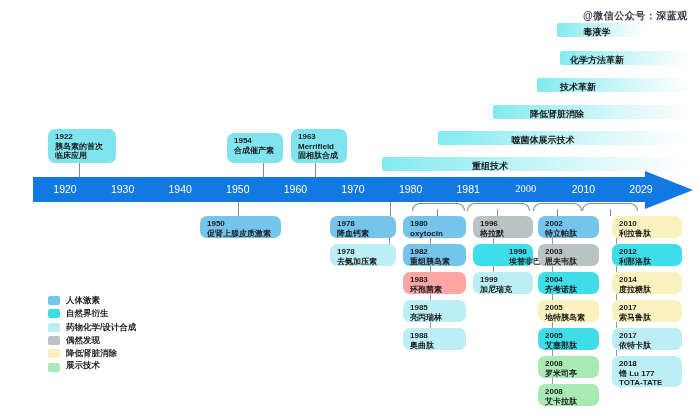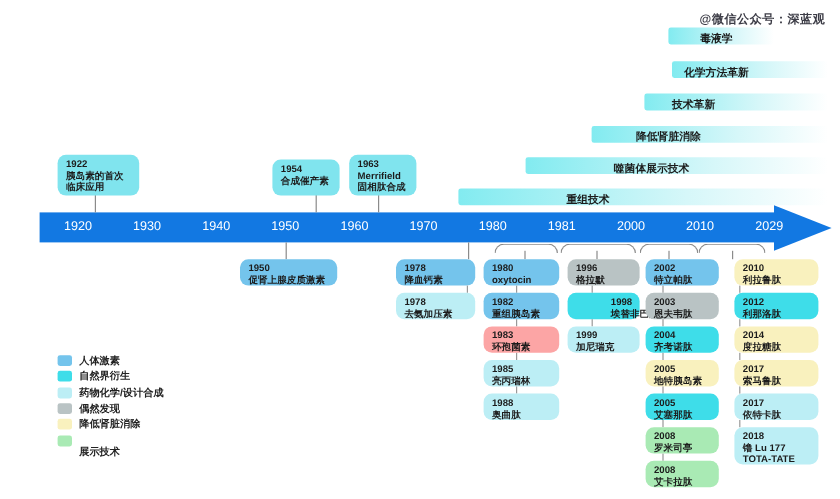--- a/index.html
+++ b/index.html
@@ -49,21 +49,21 @@
       <div class="axis-bar" style="left: 33px; top: 177px; width: 612px; height: 25px; background: rgb(18, 120, 226);"></div>
       <div class="axis-arrow" style="left: 645px; top: 171px; border-left-color: rgb(18, 120, 226);"></div>
       <div class="yearlbl" style="left: 65px; top: 183px;">1920</div>
       <div class="yearlbl" style="left: 122.6px; top: 183px;">1930</div>
       <div class="yearlbl" style="left: 180.2px; top: 183px;">1940</div>
       <div class="yearlbl" style="left: 237.8px; top: 183px;">1950</div>
       <div class="yearlbl" style="left: 295.4px; top: 183px;">1960</div>
       <div class="yearlbl" style="left: 353px; top: 183px;">1970</div>
       <div class="yearlbl" style="left: 410.6px; top: 183px;">1980</div>
       <div class="yearlbl" style="left: 468.2px; top: 183px;">1981</div>
-      <div class="yearlbl" style="left: 525.8px; top: 183px;">2000</div>
+      <div class="yearlbl" style="left: 525.8px; top: 183px; font-family: Liberation Serif, serif;">2000</div>
       <div class="yearlbl" style="left: 583.4px; top: 183px;">2010</div>
       <div class="yearlbl" style="left: 641px; top: 183px;">2029</div>
     </div>
   <div id="events-above">
       <div class="conn" style="left: 79px; top: 162px; height: 15px;"></div>
       <div class="box" style="left: 48px; top: 129px; width: 68px; height: 34px; background: rgb(128, 228, 238);">
         <div>1922</div>
         <div>胰岛素的首次</div>
         <div>临床应用</div>
       </div>
@@ -211,15 +211,15 @@
       <div class="legend-lbl" style="left: 66px; top: 295px;">人体激素</div>
       <div class="legend-sq" style="left: 48px; top: 309.3px; background: rgb(62, 221, 233);"></div>
       <div class="legend-lbl" style="left: 66px; top: 308.3px;">自然界衍生</div>
       <div class="legend-sq" style="left: 48px; top: 322.6px; background: rgb(188, 238, 245);"></div>
       <div class="legend-lbl" style="left: 66px; top: 321.6px;">药物化学/设计合成</div>
       <div class="legend-sq" style="left: 48px; top: 335.9px; background: rgb(185, 195, 196);"></div>
       <div class="legend-lbl" style="left: 66px; top: 334.9px;">偶然发现</div>
       <div class="legend-sq" style="left: 48px; top: 349.2px; background: rgb(249, 241, 190);"></div>
       <div class="legend-lbl" style="left: 66px; top: 348.2px;">降低肾脏消除</div>
       <div class="legend-sq" style="left: 48px; top: 362.5px; background: rgb(169, 234, 180);"></div>
-      <div class="legend-lbl" style="left: 66px; top: 371px;">展示技术</div>
+      <div class="legend-lbl" style="left: 66px; top: 360px;">展示技术</div>
     </div>
 </div>
 
 </body></html>

